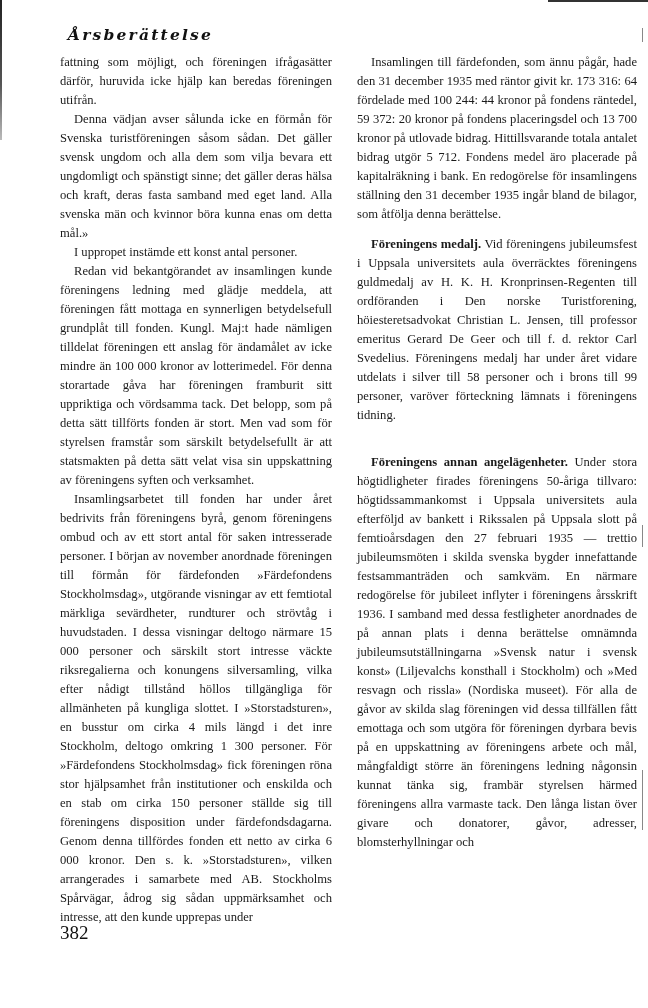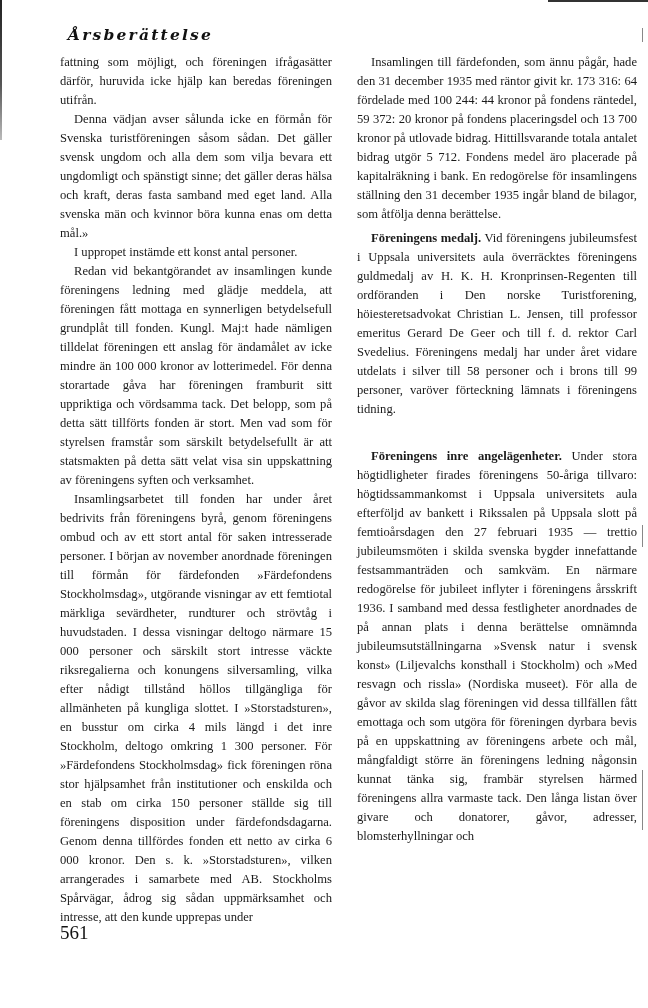--- a/index.html
+++ b/index.html
@@ -47,21 +47,21 @@
       text-align: justify;
       hyphens: manual;
     }
     .col-left { left: 60px; width: 272px; }
     .col-right { left: 357px; width: 280px; }
     .col p {
       margin: 0;
       text-indent: 14px;
     }
     .col p.noindent { text-indent: 0; }
-    .col p.section { margin-top: 5px; }
+    .col p.section { margin-top: 11px; }
     .col p.section2 { margin-top: 28px; }
     .heading-run { font-weight: bold; }
     .folio {
       position: absolute;
       left: 60px;
       top: 922px;
       font-family: "Liberation Serif", "DejaVu Serif", serif;
       font-size: 19px;
       color: #111;
     }
@@ -89,22 +89,22 @@
 
 <div class="col col-right">
   <p>Insamlingen till färdefonden, som ännu pågår, hade den 31 december 1935 med räntor givit kr. 173 316: 64 fördelade med 100 244: 44 kronor på fondens räntedel, 59 372: 20 kronor på fondens placeringsdel och 13 700 kronor på utlovade bidrag. Hittillsvarande totala antalet bidrag utgör 5 712. Fondens medel äro placerade på kapitalräkning i bank. En redogörelse för insamlingens ställning den 31 december 1935 ingår bland de bilagor, som åtfölja denna berättelse.</p>
 
   <p class="section">
     <span class="heading-run">Föreningens medalj.</span>
     <span>Vid föreningens jubileumsfest i Uppsala universitets aula överräcktes föreningens guldmedalj av H. K. H. Kronprinsen-Regenten till ordföranden i Den norske Turistforening, höiesteretsadvokat Christian L. Jensen, till professor emeritus Gerard De Geer och till f. d. rektor Carl Svedelius. Föreningens medalj har under året vidare utdelats i silver till 58 personer och i brons till 99 personer, varöver förteckning lämnats i föreningens tidning.</span>
   </p>
 
   <p class="section2">
-    <span class="heading-run">Föreningens inre angelägenheter.</span>
+    <span class="heading-run">Föreningens annan angelägenheter.</span>
     <span>Under stora högtidligheter firades föreningens 50-åriga tillvaro: högtidssammankomst i Uppsala universitets aula efterföljd av bankett i Rikssalen på Uppsala slott på femtioårsdagen den 27 februari 1935 — trettio jubileumsmöten i skilda svenska bygder innefattande festsammanträden och samkväm. En närmare redogörelse för jubileet inflyter i föreningens årsskrift 1936. I samband med dessa festligheter anordnades de på annan plats i denna berättelse omnämnda jubileumsutställningarna »Svensk natur i svensk konst» (Liljevalchs konsthall i Stockholm) och »Med resvagn och rissla» (Nordiska museet). För alla de gåvor av skilda slag föreningen vid dessa tillfällen fått emottaga och som utgöra för föreningen dyrbara bevis på en uppskattning av föreningens arbete och mål, mångfaldigt större än föreningens ledning någonsin kunnat tänka sig, frambär styrelsen härmed föreningens allra varmaste tack. Den långa listan över givare och donatorer, gåvor, adresser, blomsterhyllningar och</span>
   </p>
 </div>
 
 <div class="margin-mark" style="left:642px; top:28px; height:14px;"></div>
 <div class="margin-mark" style="left:642px; top:525px; height:22px;"></div>
 <div class="margin-mark" style="left:642px; top:770px; height:60px;"></div>
 
-<div class="folio">561</div>
+<div class="folio">382</div>
 
 </body></html>

